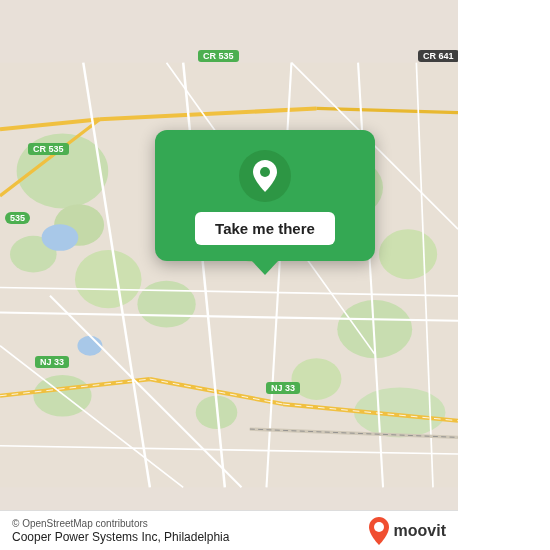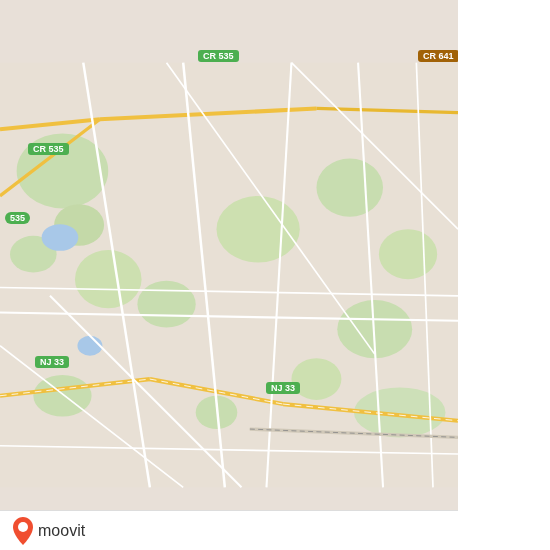--- a/index.html
+++ b/index.html
@@ -102,21 +102,21 @@
     }
 
     .moovit-logo {
       display: flex;
       align-items: center;
       gap: 4px;
     }
 
     .moovit-text {
       font-size: 16px;
-      font-weight: normal;
+      font-weight: bold;
       color: #333;
     }
 
     .moovit-pin {
       width: 22px;
       height: 28px;
     }
 
     
     .road-badge {
@@ -183,29 +183,43 @@
     <line x1="60" y1="280" x2="290" y2="510" stroke="#ffffff" stroke-width="2.5"></line>
     <line x1="0" y1="340" x2="220" y2="510" stroke="#ffffff" stroke-width="2"></line>
     <line x1="200" y1="0" x2="450" y2="350" stroke="#ffffff" stroke-width="2"></line>
     <line x1="350" y1="0" x2="550" y2="200" stroke="#ffffff" stroke-width="2"></line>
 
     <line x1="300" y1="440" x2="550" y2="450" stroke="#d0c8b8" stroke-width="4"></line>
     <line x1="300" y1="440" x2="550" y2="450" stroke="#888" stroke-width="1" stroke-dasharray="6,4"></line>
   </svg>
 
   <div class="road-badge road-badge-green" style="top:50px; left:198px; background:#4caf50; color:white; font-size:9px; font-weight:bold; padding:1px 5px; border-radius:3px; position:absolute; z-index:5;">CR 535</div>
-  <div class="road-badge road-badge-green" style="top:50px; left:418px; background:#a16207; color:white; font-size:9px; font-weight:bold; padding:1px 5px; border-radius:3px; position:absolute; z-index:5;">CR 641</div>
+  <div class="road-badge road-badge-green" style="top:50px; left:418px; background:#404040; color:white; font-size:9px; font-weight:bold; padding:1px 5px; border-radius:3px; position:absolute; z-index:5;">CR 641</div>
   <div class="road-badge road-badge-green" style="top:143px; left:28px; background:#4caf50; color:white; font-size:9px; font-weight:bold; padding:1px 5px; border-radius:3px; position:absolute; z-index:5;">CR 535</div>
   <div class="road-badge road-badge-green" style="top:212px; left:5px; background:#4caf50; color:white; font-size:9px; font-weight:bold; padding:1px 5px; border-radius:6px; position:absolute; z-index:5;">535</div>
   <div class="road-badge road-badge-green" style="top:356px; left:35px; background:#4caf50; color:white; font-size:9px; font-weight:bold; padding:1px 5px; border-radius:3px; position:absolute; z-index:5;">NJ 33</div>
   <div class="road-badge road-badge-green" style="top:382px; left:266px; background:#4caf50; color:white; font-size:9px; font-weight:bold; padding:1px 5px; border-radius:3px; position:absolute; z-index:5;">NJ 33</div>
   <div class="road-badge road-badge-green" style="top:138px; left:504px; background:#4caf50; color:white; font-size:9px; font-weight:bold; padding:1px 5px; border-radius:5px; position:absolute; z-index:5;">CR 64</div>
 
+  <div id="popup-card">
+
+    <svg class="pin-icon" viewBox="0 0 52 52" xmlns="http://www.w3.org/2000/svg">
+      <circle cx="26" cy="26" r="26" fill="#2d9644"></circle>
+      <path d="M26 10 C19.4 10 14 15.4 14 22C14 30 26 42 26 42C26 42 38 30 38 22C38 15.4 32.6 10 26 10Z" fill="white"></path>
+      <circle cx="26" cy="22" r="5" fill="#2d9644"></circle>
+    </svg>
+
+    <button class="take-me-there-btn">Take me there</button>
+  </div>
 
   <div id="bottom-bar">
+    <div style="display:flex; flex-direction:column; gap:1px;">
+      <span class="bottom-copyright">© OpenStreetMap contributors</span>
+      <span class="bottom-location">Cooper Power Systems Inc, Philadelphia</span>
+    </div>
 
     <div class="moovit-logo">
       <svg class="moovit-pin" viewBox="0 0 22 28" xmlns="http://www.w3.org/2000/svg">
         <path d="M11 0C5.5 0 1 4.5 1 10C1 18 11 28 11 28C11 28 21 18 21 10C21 4.5 16.5 0 11 0Z" fill="#f04e30"></path>
         <circle cx="11" cy="10" r="5" fill="white"></circle>
       </svg>
       <span class="moovit-text">moovit</span>
     </div>
   </div>
 

